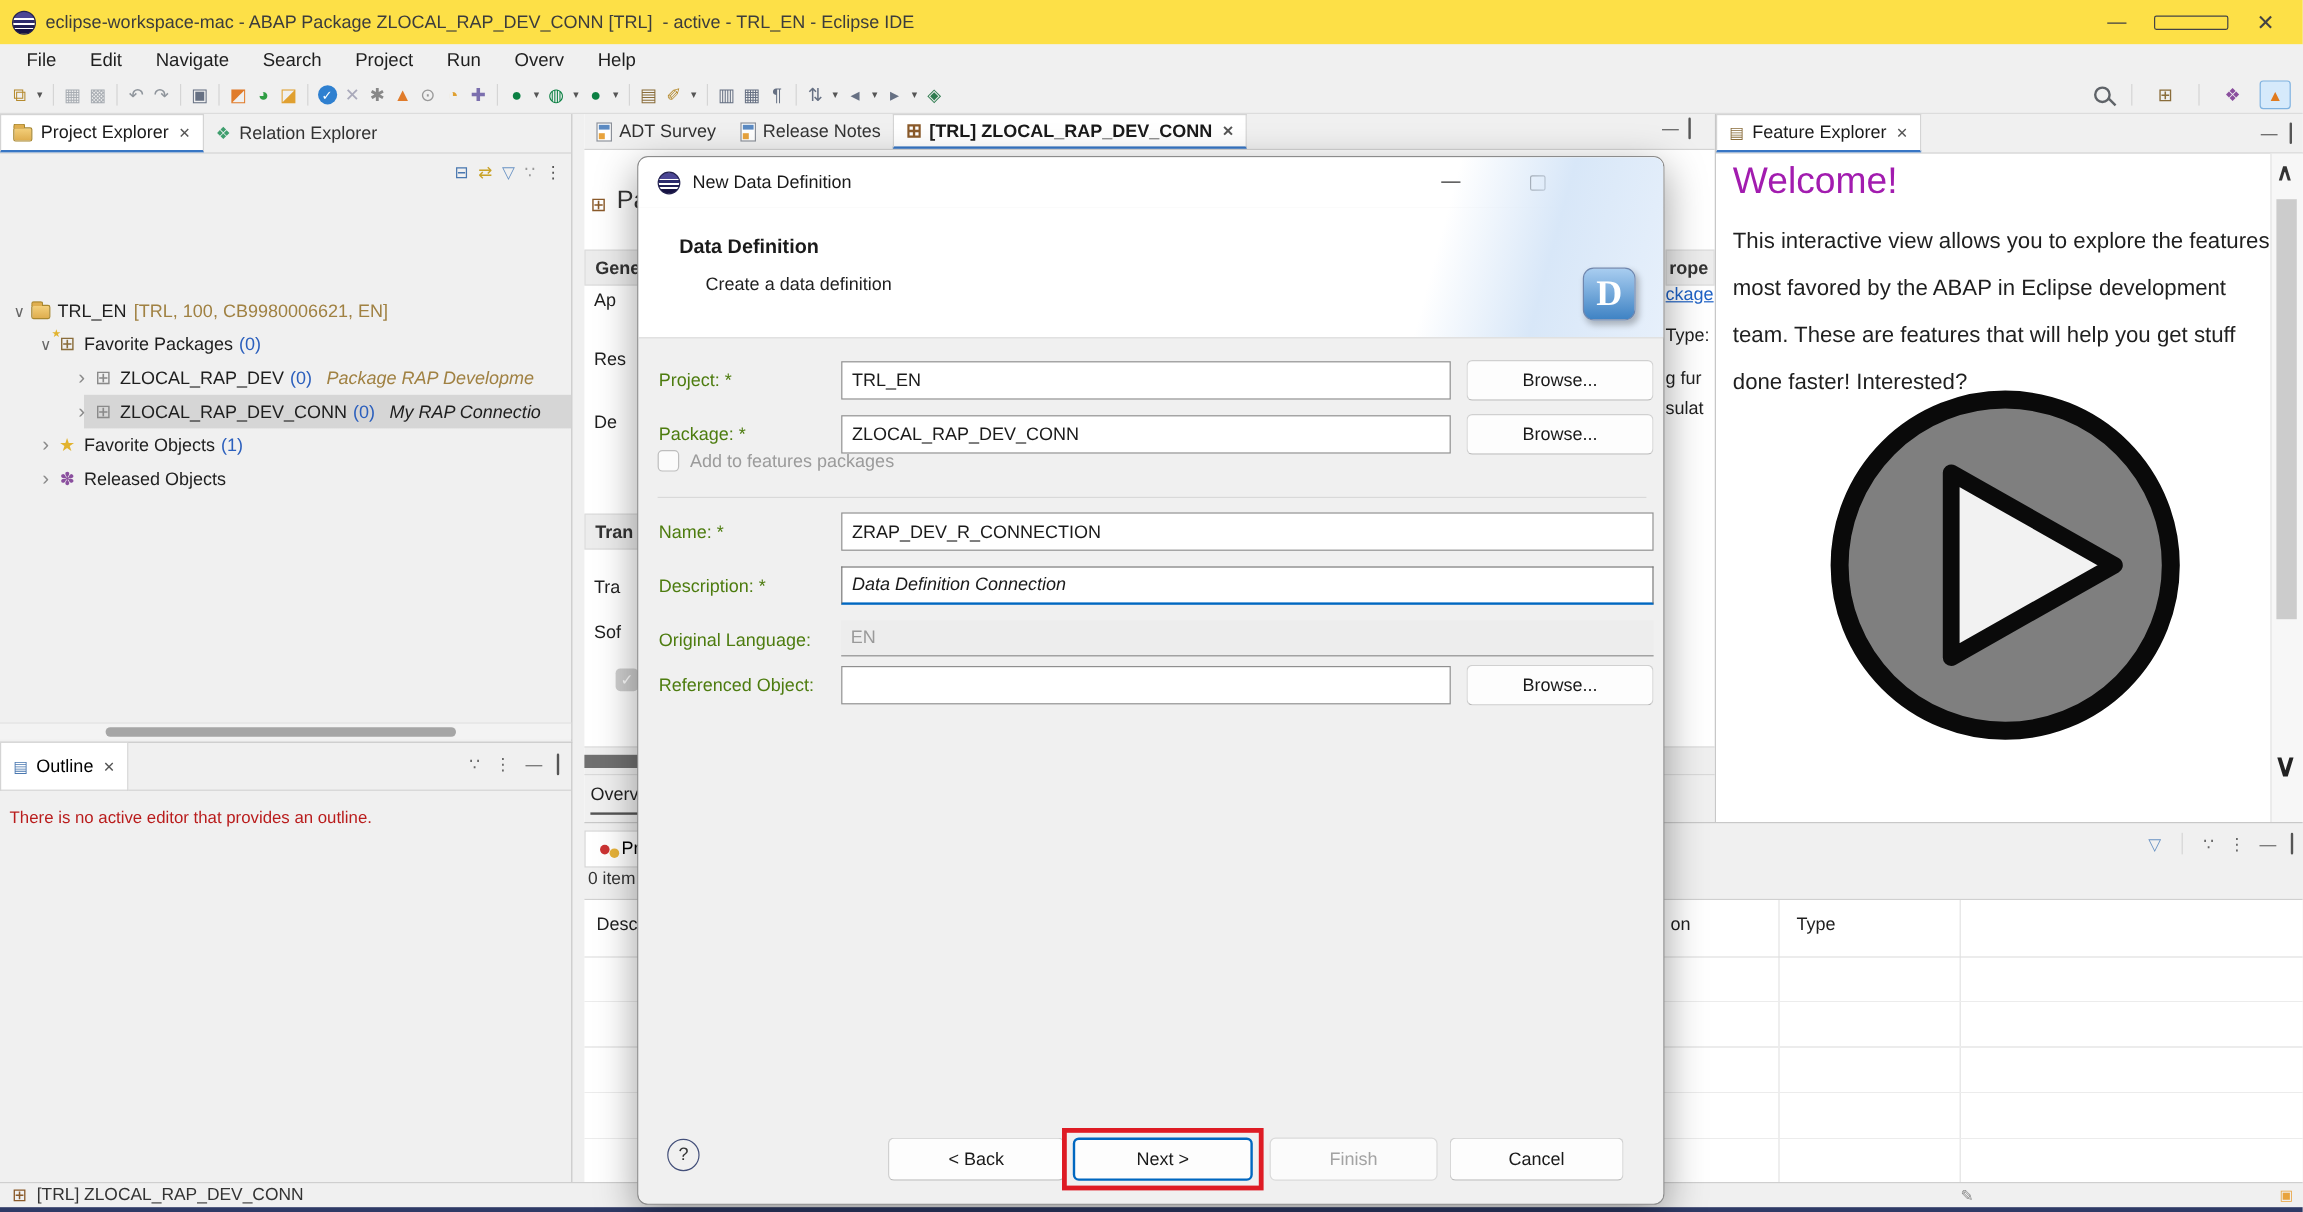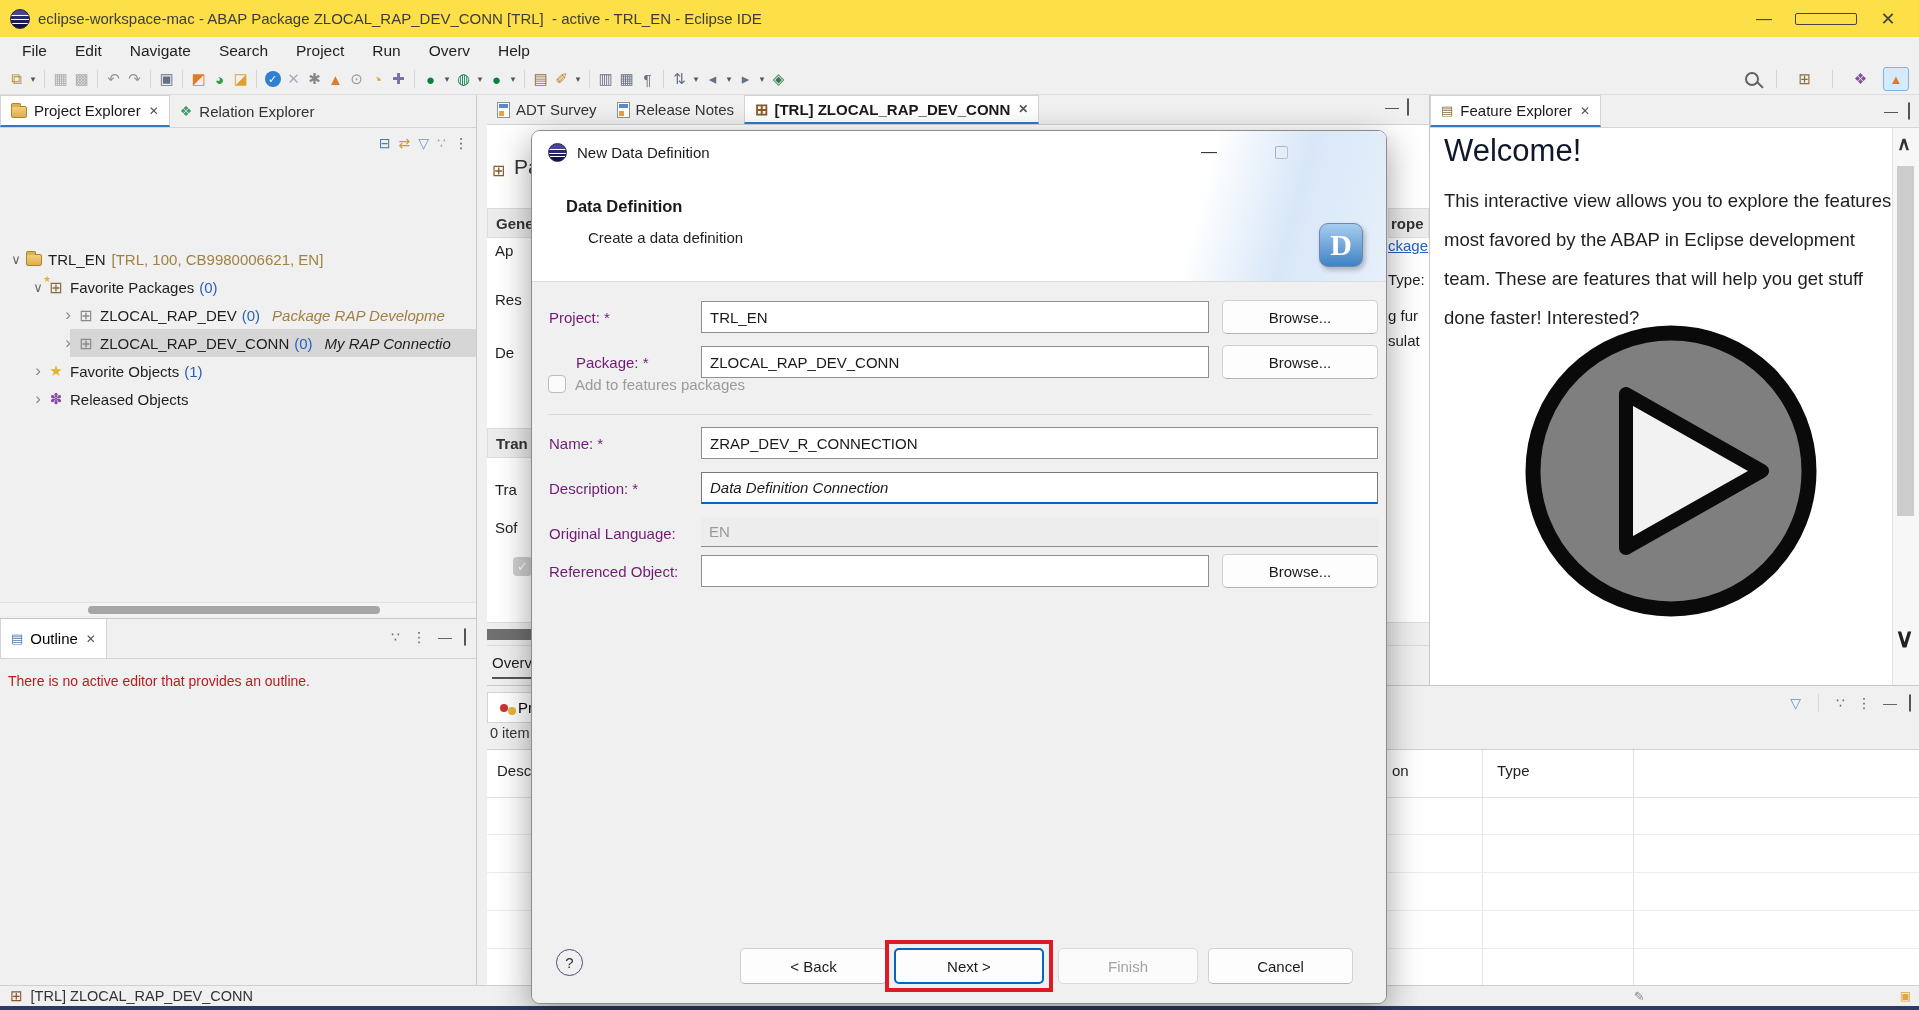--- a/index.html
+++ b/index.html
@@ -80,21 +80,21 @@
   .link { color:#1f62c5; text-decoration:underline; }
   .ed-hscroll { position:absolute; left:0; top:527px; width:942px; height:23px; background:#efefef; border-top:1px solid #ddd; }
   .ed-hthumb { position:absolute; left:0; top:6px; width:80px; height:11px; background:#707070; }
   .ov-row { position:absolute; left:0; top:550px; width:942px; height:40px; background:#f0f0f0; border-top:1px solid #d9d9d9; }
   .ov-tab { position:absolute; left:5px; top:8px; font-size:15px; color:#1f1f1f; border-bottom:2px solid #555; padding:0 4px 6px 0; }
 
   
   .fx { left:1429px; top:95px; width:490px; height:590px; background:#fff; border-left:1px solid #c8c8c8; }
   .fx-tabs { position:absolute; left:0; top:0; width:490px; height:33px; background:#f0f0f0; border-bottom:1px solid #d4d4d4; display:flex; }
   .fx-minmax { position:absolute; right:10px; top:8px; display:flex; gap:10px; color:#555; font-size:14px; }
-  .fx-head { position:absolute; left:14px; top:38px; font-size:31px; color:#0f172a; }
+  .fx-head { position:absolute; left:14px; top:38px; font-size:31px; color:#a21caf; }
   .fx-body { position:absolute; left:14px; top:86px; width:452px; font-size:18.5px; line-height:39px; color:#1f1f1f; }
   .fx-scroll { position:absolute; right:0; top:33px; width:27px; height:557px; background:#f7f7f7; border-left:1px solid #e3e3e3; }
   .fx-up { position:absolute; left:4px; top:4px; font-size:19px; font-weight:bold; color:#333; }
   .fx-thumb { position:absolute; left:4px; top:38px; width:17px; height:350px; background:#cccccc; }
   .fx-down { position:absolute; left:2px; top:495px; font-size:26px; font-weight:bold; color:#222; }
 
   
   .problems { left:487px; top:685px; width:1432px; height:300px; background:#f0f0f0; border-top:1px solid #c8c8c8; }
   .prob-tab { position:absolute; left:0; top:6px; height:31px; background:#fff; border:1px solid #d4d4d4; display:flex; align-items:center; padding:0 12px; font-size:15px; }
   .prob-ico { width:8px; height:8px; border-radius:50%; background:#cc3333; box-shadow:8px 3px 0 #e8b339; margin-right:10px; }
@@ -118,21 +118,21 @@
   .dlg-header { position:absolute; left:0; top:42px; width:856px; height:108px; background:#fff; }
   .swash { position:absolute; right:0; top:-42px; width:260px; height:150px;
     background:linear-gradient(105deg, rgba(210,228,247,0) 0%, rgba(210,228,247,0) 30%, #d8e7f8 62%, #e7f0fb 100%); }
   .dlg-heading { position:absolute; left:34px; top:24px; font-size:16.5px; font-weight:bold; color:#1a1a1a; }
   .dlg-sub { position:absolute; left:56px; top:56px; font-size:15px; color:#1f1f1f; }
   .d-icon { position:absolute; left:787px; top:50px; width:44px; height:44px; border-radius:9px;
     background:linear-gradient(180deg,#a8cdf0,#3f83c4); border:1px solid #6f86ad; color:#fff;
     font-family:"Liberation Serif", serif; font-weight:bold; font-size:30px; display:flex; align-items:center; justify-content:center;
     box-shadow:2px 3px 5px rgba(0,0,0,.25); }
   .dlg-body { position:absolute; left:0; top:150px; width:856px; height:724px; background:#f0f0f0; border-top:1px solid #dcdcdc; }
-  .flabel { position:absolute; left:17px; height:32px; display:flex; align-items:center; font-size:15px; color:#701a75; }
+  .flabel { position:absolute; left:17px; height:32px; display:flex; align-items:center; font-size:15px; color:#4d7c0f; }
   .finput { position:absolute; left:169px; width:508px; height:32px; border:1px solid #8f8f8f; background:#fff; font-size:15px; color:#1a1a1a; padding:0 8px; font-family:"Liberation Sans", sans-serif; }
   .finput.wide { width:677px; }
   .finput.focusblue { border-color:#777; border-bottom:2.5px solid #0067c0; }
   .fstatic { position:absolute; left:169px; width:677px; height:30px; background:#ededed; border-bottom:1px solid #8f8f8f; display:flex; align-items:center; padding:0 8px; font-size:15px; color:#9a9a9a; }
   .browse { position:absolute; left:690px; width:156px; height:34px; background:#fdfdfd; border:1px solid #d0d0d0; border-bottom-color:#b5b5b5; border-radius:5px; font-size:15px; color:#1a1a1a; display:flex; align-items:center; justify-content:center; }
   .gchk { position:absolute; left:16px; width:18px; height:18px; border:1px solid #bdbdbd; border-radius:4px; background:#fbfbfb; }
   .gchk-label { position:absolute; left:43px; font-size:15px; color:#9b9b9b; }
   .fsep { position:absolute; left:16px; width:824px; height:1px; background:#d9d9d9; }
   .dbtn { position:absolute; top:817px; height:36px; background:#fdfdfd; border:1px solid #d0d0d0; border-bottom-color:#b5b5b5; border-radius:5px; font-size:15px; color:#1a1a1a; display:flex; align-items:center; justify-content:center; }
   .dbtn.primary { border:2px solid #0067c0; }
@@ -449,21 +449,21 @@
       <span class="dlg-sub">Create a data definition</span>
       <span class="d-icon">D</span>
     </div>
 
     <div class="dlg-body"></div>
 
     <span class="flabel" style="top:170px;">Project: *</span>
     <input class="finput" style="top: 170px;" readonly="" value="TRL_EN">
     <span class="browse" style="top:169px;">Browse...</span>
 
-    <span class="flabel" style="top:215px;margin-left:27px;">Package: *</span>
+    <span class="flabel" style="top:215px;">Package: *</span>
     <input class="finput" style="top: 215px;" readonly="" value="ZLOCAL_RAP_DEV_CONN">
     <span class="browse" style="top:214px;">Browse...</span>
 
     <span class="gchk" style="top:244px;"></span>
     <span class="gchk-label" style="top:245px;">Add to features packages</span>
 
     <div class="fsep" style="top:283px;"></div>
 
     <span class="flabel" style="top:296px;">Name: *</span>
     <input class="finput wide" style="top: 296px;" readonly="" value="ZRAP_DEV_R_CONNECTION">

